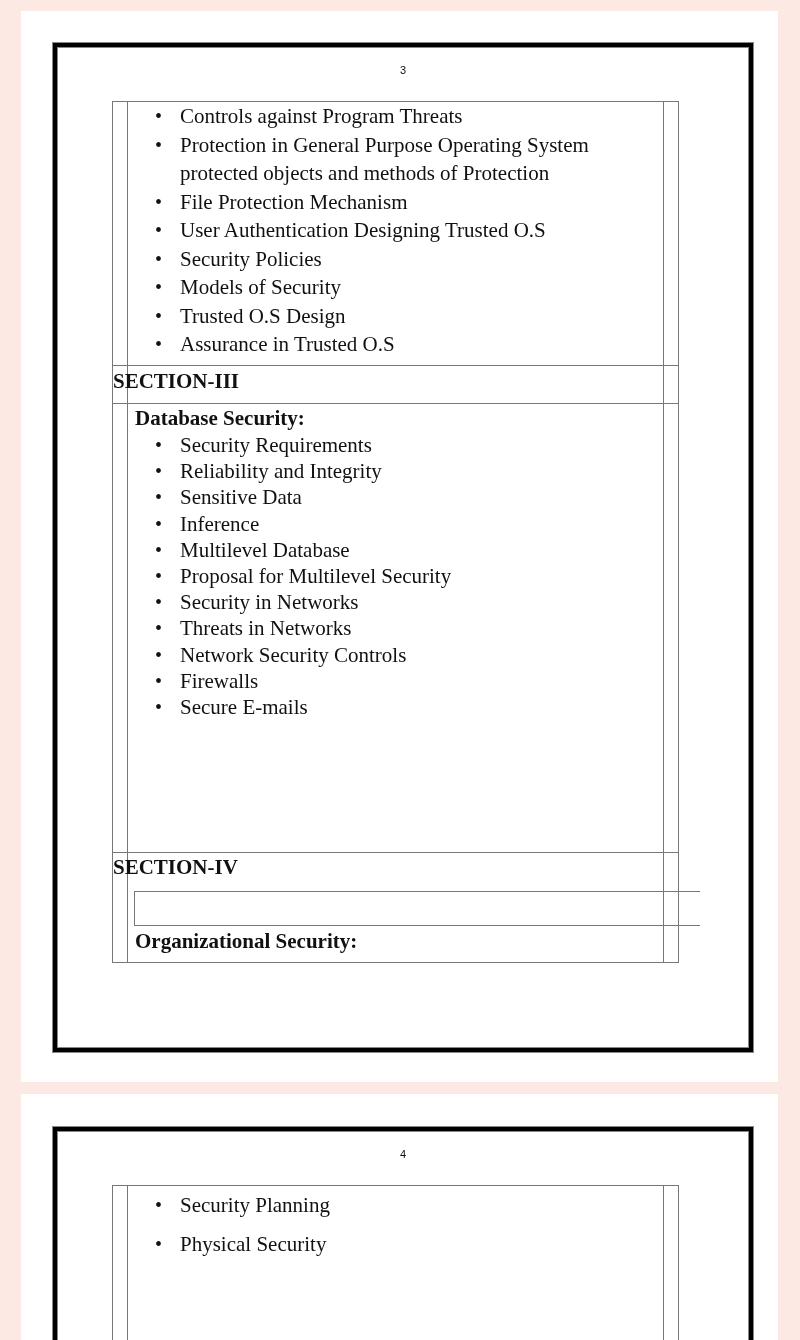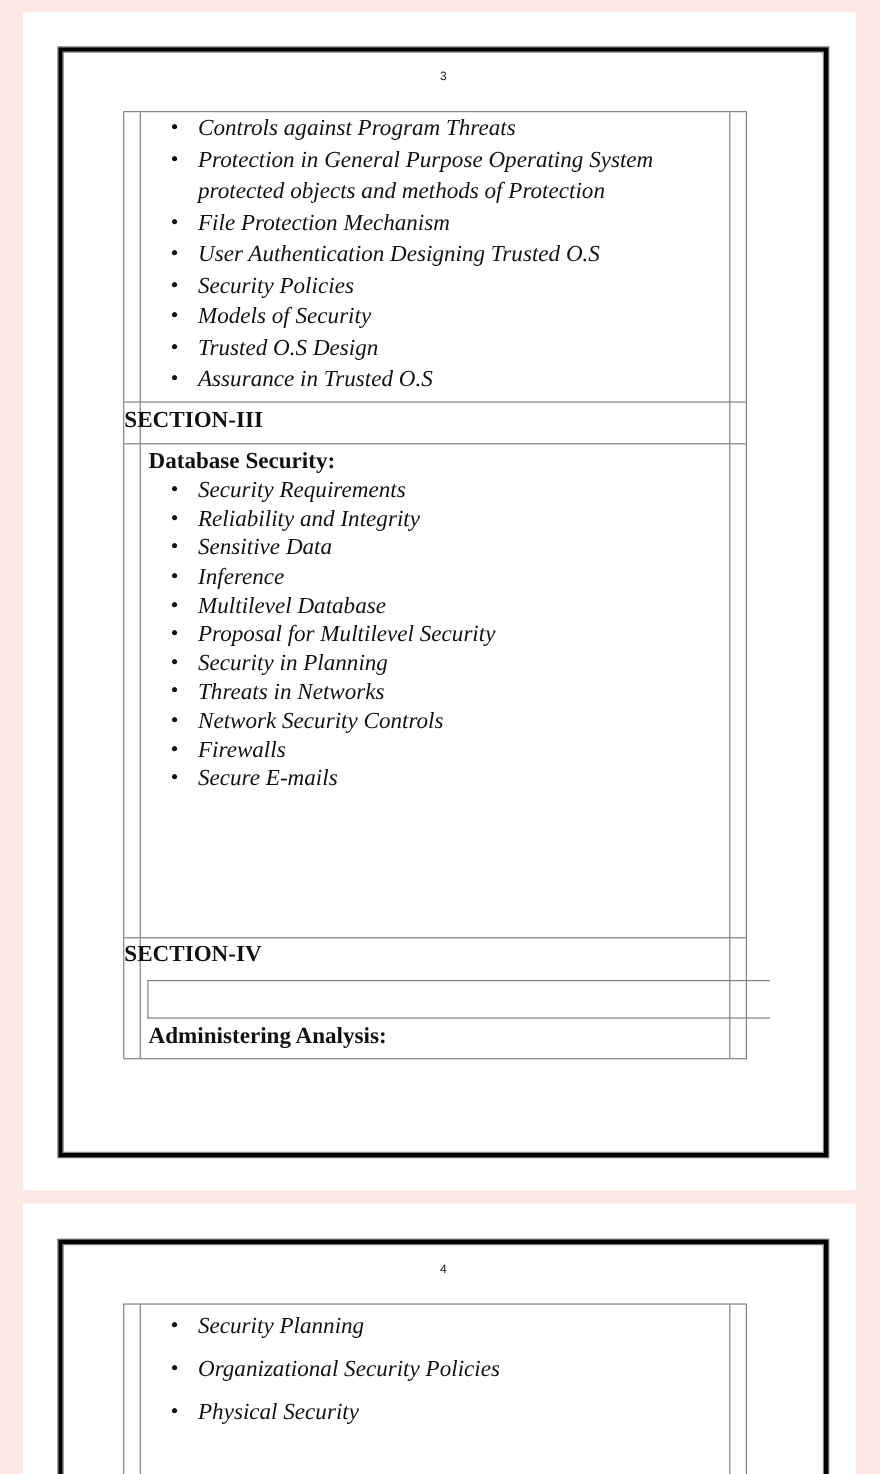--- a/index.html
+++ b/index.html
@@ -12,21 +12,21 @@
            box-shadow: 0 0 0 1px #888, inset 0 0 0 1px #888; }
   #page3 .frame { top:32px; height:1001px; }
   #page4 .frame { top:33px; height:400px; }
   .pnum { position:absolute; top:17px; left:0; width:100%; text-align:center;
           font-family:"Liberation Sans", sans-serif; font-size:11px; }
   .tbl { position:absolute; left:55px; width:565px; border:1px solid #777; }
   .tbl:before, .tbl:after { content:""; position:absolute; top:0; bottom:0; border-left:1px solid #777; }
   .tbl:before { left:14px; } .tbl:after { right:14px; }
   .row { position:relative; border-top:1px solid #777; }
   .row:first-child { border-top:none; }
-  ul { margin:0; padding:0 0 0 67px; list-style:none;font-style:italic; }
+  ul { margin:0; padding:0 0 0 67px; list-style:none; }
   li { position:relative; font-size:21px; }
   li:before { content:"•"; position:absolute; left:-25px; font-size:20px; }
   .sec { text-align:left; font-weight:bold; font-size:21px; }
   .head { font-weight:bold; font-size:21px; padding-left:22px; }
 </style>
 </head>
 <body>
 
 <div class="page" id="page3">
   <div class="frame">
@@ -49,42 +49,41 @@
       </div>
       <div class="row" style="height:448px;">
         <div class="head" style="line-height:28px;">Database Security:</div>
         <ul id="s3" style="line-height:26.2px;">
             <li>Security Requirements</li>
             <li>Reliability and Integrity</li>
             <li>Sensitive Data</li>
             <li>Inference</li>
             <li>Multilevel Database</li>
             <li>Proposal for Multilevel Security</li>
-            <li>Security in Planning</li>
+            <li>Security in Networks</li>
             <li>Threats in Networks</li>
             <li>Network Security Controls</li>
             <li>Firewalls</li>
             <li>Secure E-mails</li>
           </ul>
       </div>
       <div class="row" style="height:109px;">
         <div class="sec" style="line-height:28px;">SECTION-IV</div>
         <div style="position:absolute; left:21px; right:-22px; top:38px; height:33px; border:1px solid #777; border-right:none;"></div>
-        <div class="head" style="position:absolute; top:73px; line-height:30px;">Administering Analysis:</div>
+        <div class="head" style="position:absolute; top:73px; line-height:30px;">Organizational Security:</div>
       </div>
     </div>
   </div>
 </div>
 
 <div class="page" id="page4">
   <div class="frame">
     <div class="pnum">4</div>
     <div class="tbl" style="top:54px; height:400px;">
       <div class="row">
         <ul id="p4" style="line-height:39px; padding-top:-2px;">
             <li>Security Planning</li>
-            <li>Organizational Security Policies</li>
             <li>Physical Security</li>
           </ul>
       </div>
     </div>
   </div>
 </div>
 
 </body></html>

